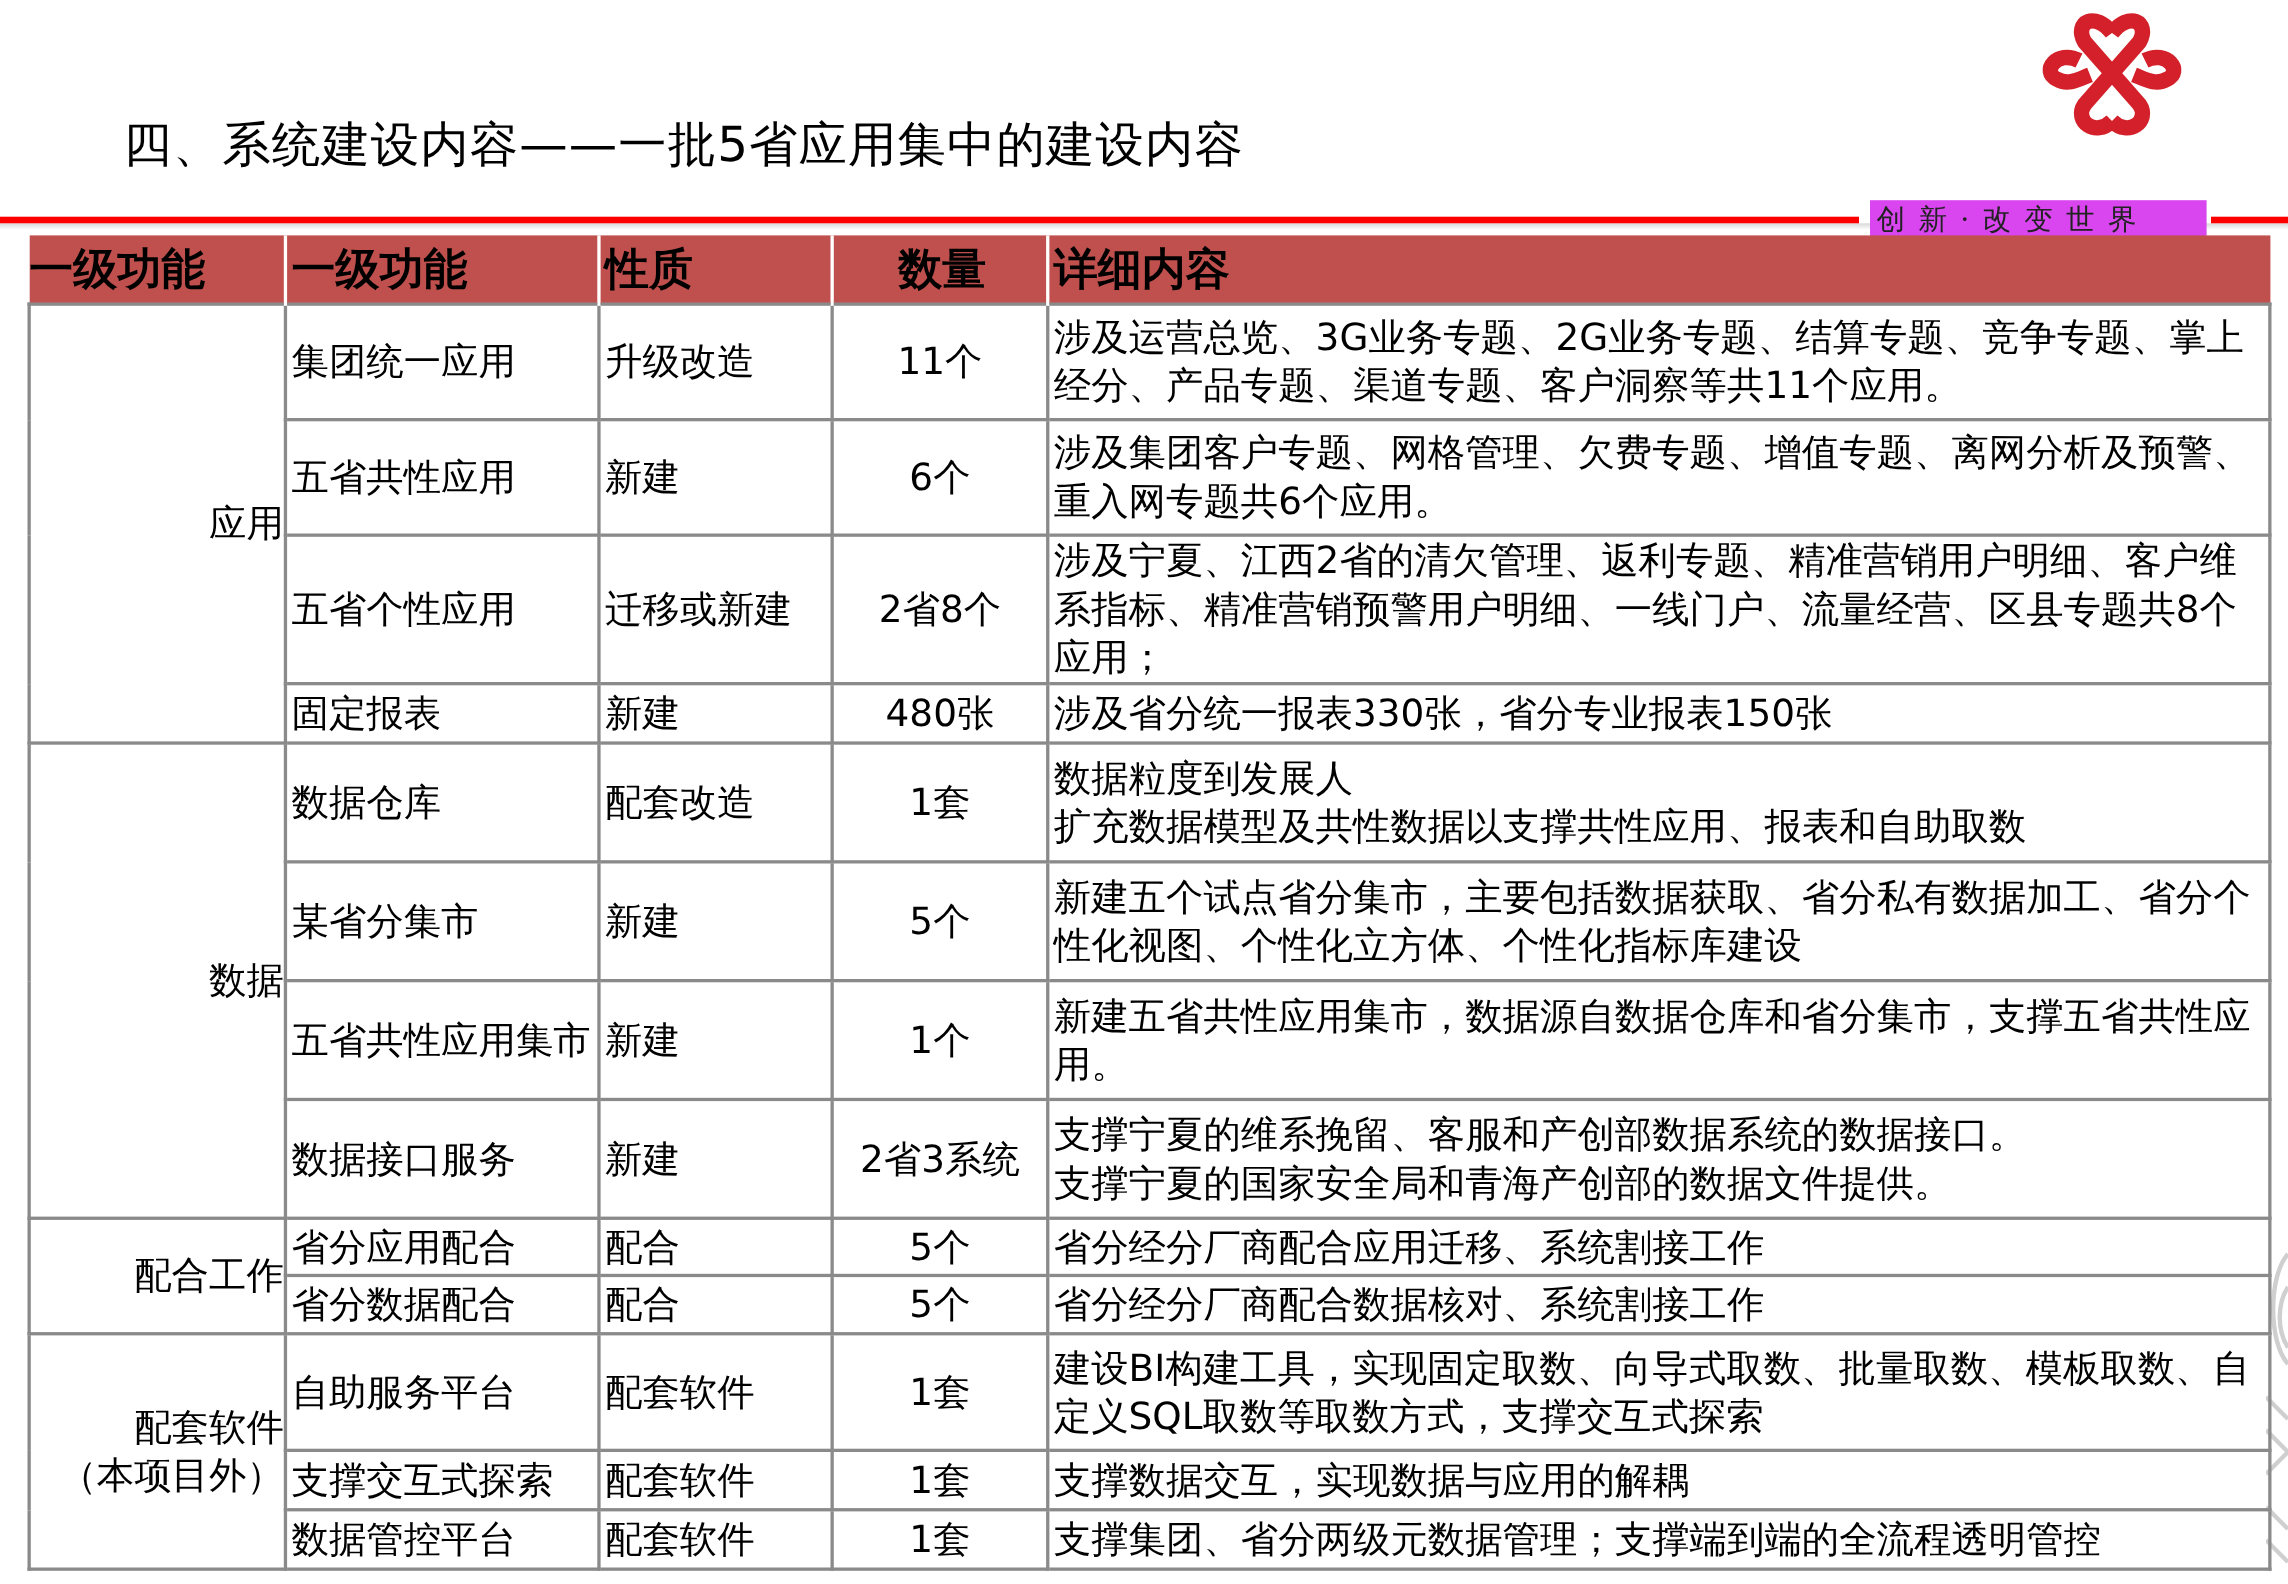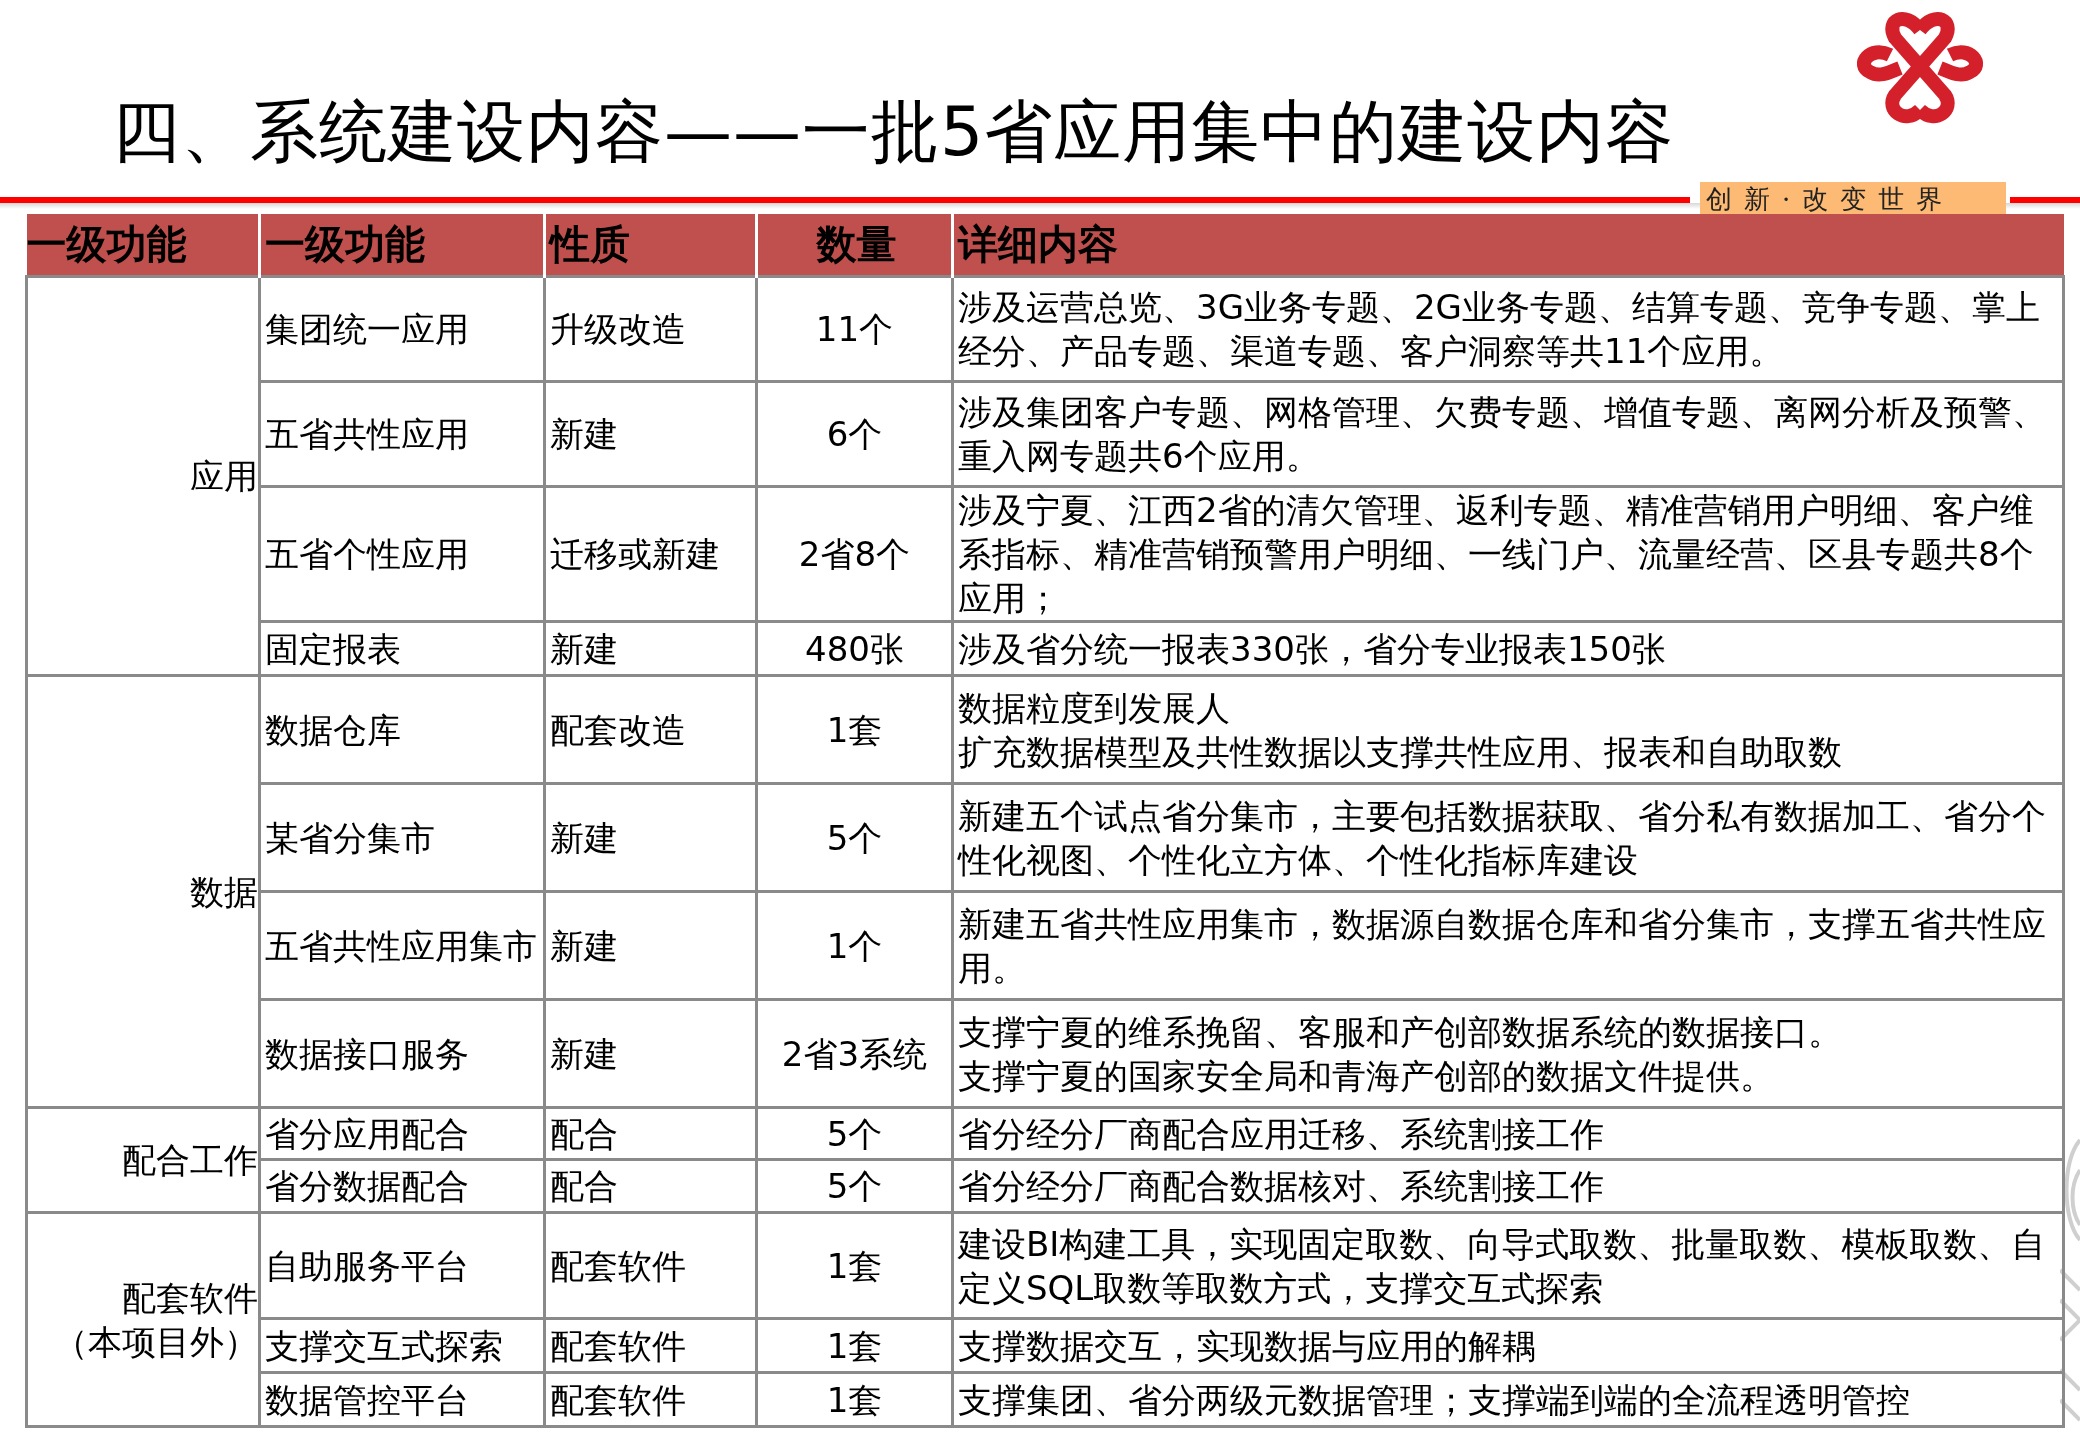--- a/index.html
+++ b/index.html
@@ -1,31 +1,31 @@
 <!DOCTYPE html>
 <html><head>
 <meta charset="utf-8">
 <style>
   html, body { margin:0; padding:0; }
   body { width:2080px; height:1440px; position:relative; background:#ffffff; overflow:hidden;
          font-family:"DejaVu Sans","Liberation Sans",sans-serif; color:#000; }
-  .title { position:absolute; left:112px; top:92px; font-size:68px; line-height:80px; letter-spacing:1px;
+  .title { position:absolute; left:112px; top:92px; font-size:44px; line-height:80px; letter-spacing:1px;
            font-family:"DejaVu Sans",sans-serif; white-space:nowrap; }
   .redline { position:absolute; left:0; top:197px; height:6px; background:#ff0000; }
   .redline.l { width:1690px; }
   .redline.r { left:2010px; width:70px; }
   .redline-shadow { position:absolute; left:0; top:203px; width:2080px; height:6px;
           background:linear-gradient(#d8d8d8,#ffffff); }
   .logo { position:absolute; left:1700px; top:10px; width:320px; height:205px; }
   .logo .brand { position:absolute; left:5px; top:98px; font-family:"DejaVu Sans",sans-serif; font-weight:bold;
                  font-size:36px; line-height:36px; color:#111; letter-spacing:-1px; }
   .logo .brand .i { color:#d4202a; }
   .logo .cn { font-size:30px; letter-spacing:0; }
   .logo .slogan { position:absolute; left:0; top:172px; width:300px; font-family:"DejaVu Serif",serif; font-size:26px;
-                  letter-spacing:12px; color:#222; background:#fdba74; padding-left:6px; }
+                  letter-spacing:12px; color:#222; background:#d946ef; padding-left:6px; }
   .logo svg { position:absolute; left:145px; top:0; }
   .deco { position:absolute; right:0; top:1100px; }
   table { position:absolute; left:25px; top:214px; width:2037px; border-collapse:collapse; table-layout:fixed; }
   th { background:#c0504d; color:#000000; font-weight:bold; font-size:40px; height:61px; text-align:left;
        padding:0 0 0 4px; border-left:3px solid #fff; font-family:"DejaVu Sans",sans-serif; white-space:nowrap; }
   th:first-child { border-left:none; padding-left:0; }
   th.c { text-align:center; }
   td { border:3px solid #8a8a8a; font-size:34px; line-height:44px; padding:0 0 0 4px; vertical-align:middle;
        font-family:"DejaVu Sans",sans-serif; }
   td.c { text-align:center; padding:0; }

